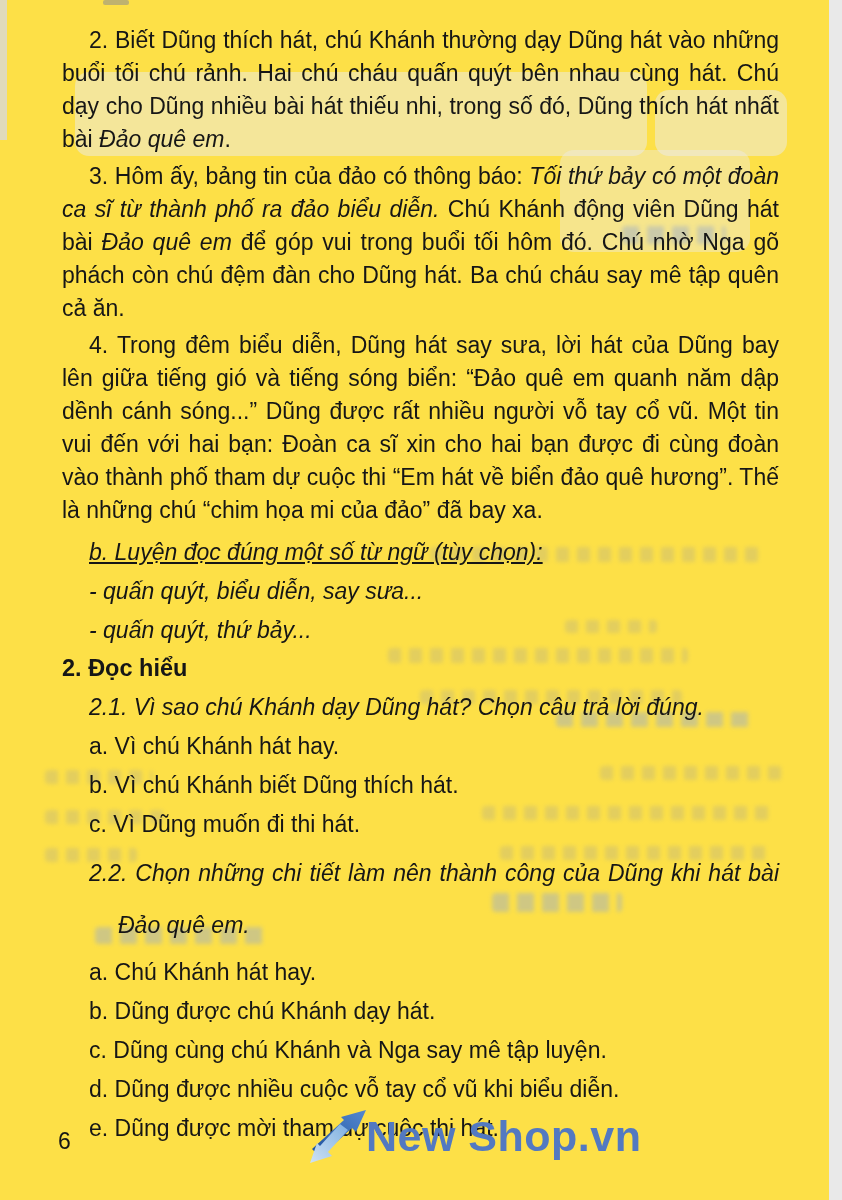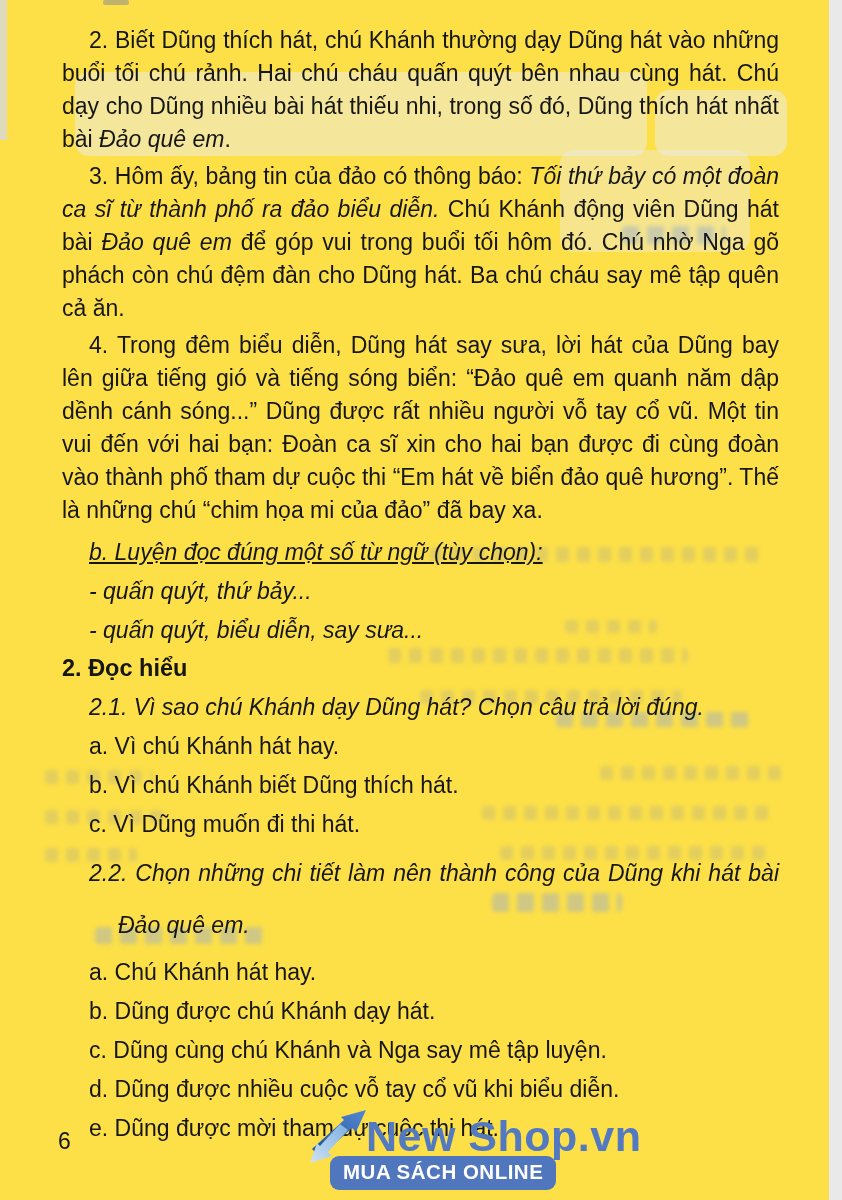--- a/index.html
+++ b/index.html
@@ -88,22 +88,22 @@
   <div class="bleed" style="left:500px;top:846px;width:272px;height:14px;"></div>
   <div class="bleed blue" style="left:492px;top:893px;width:130px;height:19px;"></div>
   <div class="bleed blue" style="left:95px;top:927px;width:170px;height:17px;"></div>
 
   <main class="content">
     <p class="para"><span>2. Biết Dũng thích hát, chú Khánh thường dạy Dũng hát vào những buổi tối chú rảnh. Hai chú cháu quấn quýt bên nhau cùng hát. Chú dạy cho Dũng nhiều bài hát thiếu nhi, trong số đó, Dũng thích hát nhất bài </span><span class="it">Đảo quê em</span><span>.</span></p>
     <p class="para"><span>3. Hôm ấy, bảng tin của đảo có thông báo: </span><span class="it">Tối thứ bảy có một đoàn ca sĩ từ thành phố ra đảo biểu diễn.</span><span> Chú Khánh động viên Dũng hát bài </span><span class="it">Đảo quê em</span><span> để góp vui trong buổi tối hôm đó. Chú nhờ Nga gõ phách còn chú đệm đàn cho Dũng hát. Ba chú cháu say mê tập quên cả ăn.</span></p>
     <p class="para"><span>4. Trong đêm biểu diễn, Dũng hát say sưa, lời hát của Dũng bay lên giữa tiếng gió và tiếng sóng biển: “Đảo quê em quanh năm dập dềnh cánh sóng...” Dũng được rất nhiều người vỗ tay cổ vũ. Một tin vui đến với hai bạn: Đoàn ca sĩ xin cho hai bạn được đi cùng đoàn vào thành phố tham dự cuộc thi “Em hát về biển đảo quê hương”. Thế là những chú “chim họa mi của đảo” đã bay xa.</span></p>
 
     <p class="sline" style="margin-top:9px;text-decoration:underline;"><span class="it">b. Luyện đọc đúng một số từ ngữ (tùy chọn):</span></p>
+    <p class="sline"><span class="it">- quấn quýt, biểu diễn, say sưa...</span></p>
     <p class="sline"><span class="it">- quấn quýt, thứ bảy...</span></p>
-    <p class="sline"><span class="it">- quấn quýt, biểu diễn, say sưa...</span></p>
 
     <h2 class="heading">2. Đọc hiểu</h2>
 
     <p class="sline"><span class="it">2.1. Vì sao chú Khánh dạy Dũng hát? Chọn câu trả lời đúng.</span></p>
     <p class="sline"><span>a. Vì chú Khánh hát hay.</span></p>
     <p class="sline"><span>b. Vì chú Khánh biết Dũng thích hát.</span></p>
     <p class="sline"><span>c. Vì Dũng muốn đi thi hát.</span></p>
 
     <p class="sline q22"><span class="it">2.2. Chọn những chi tiết làm nên thành công của Dũng khi hát bài Đảo quê em.</span></p>
     <p class="sline" style="margin-top:5px;"><span>a. Chú Khánh hát hay.</span></p>
@@ -124,16 +124,15 @@
         </linearGradient>
         <linearGradient id="agl" x1="1" y1="0" x2="0" y2="1">
           <stop offset="0" stop-color="#7fb0e0"></stop>
           <stop offset="1" stop-color="#cfe2f4"></stop>
         </linearGradient>
       </defs>
       <polygon fill="url(#agd)" points="4,42 12,50 44,21 48,25 58,3 33,10 36,13"></polygon>
       <polygon fill="url(#agl)" points="32,17 40,23 20,45 24,49 2,56 9,36 12,39"></polygon>
     </svg>
     <div class="wm-brand" style="color: rgb(83, 121, 193);">New Shop.vn</div>
-    <div class="wm-badge" style="background: rgb(80, 118, 189); color: rgb(255, 255, 255);">MUA SÁCH ONLINE</div>
   </div>
 
 </div>
 
 </body></html>

